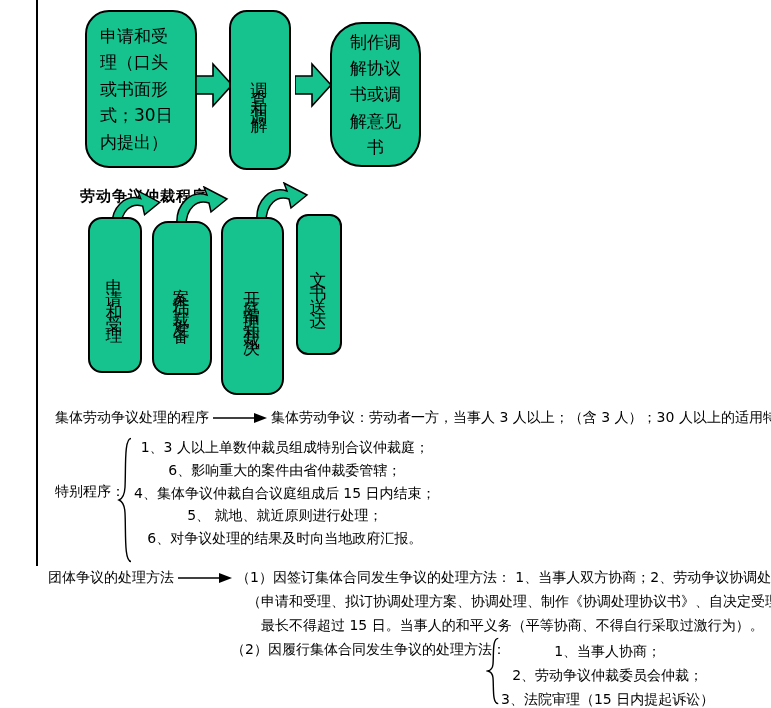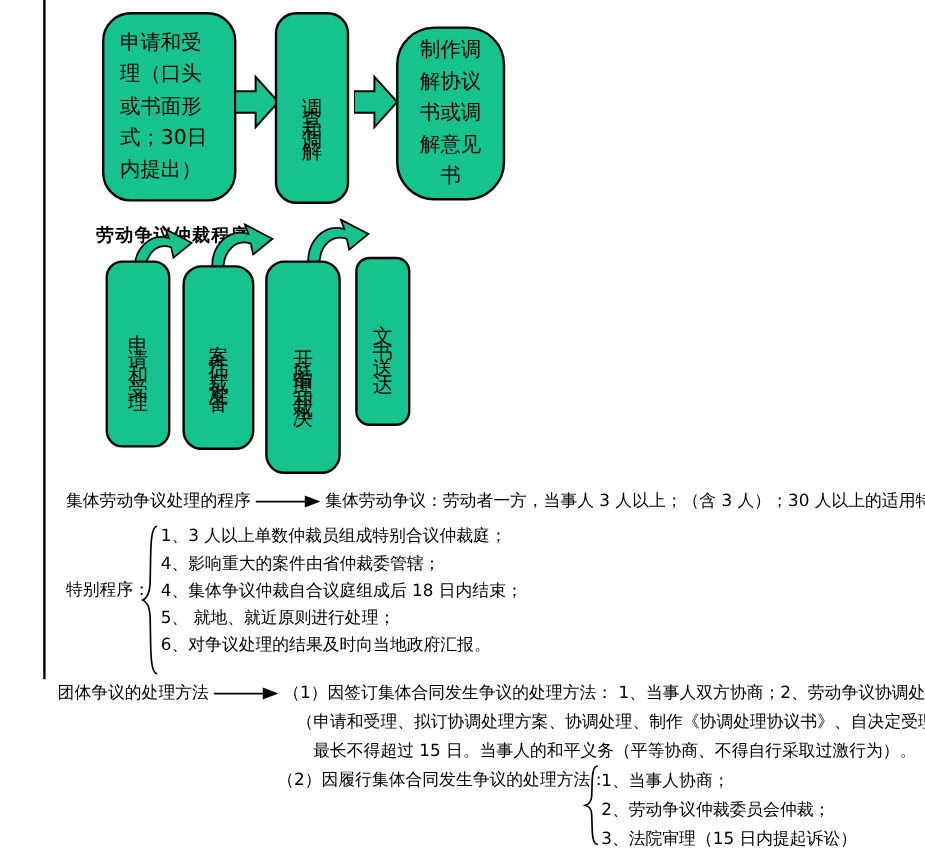--- a/index.html
+++ b/index.html
@@ -27,21 +27,21 @@
   .v4 { left:296px; top:214px; width:46px; height:141px; border-radius:12px; }
   .v1 .vtxt{letter-spacing:12px;} .v2 .vtxt{letter-spacing:8px;}
   .v3 .vtxt{letter-spacing:8px;}  .v4 .vtxt{letter-spacing:14px;}
   .absvg { position:absolute; }
 
   
   .flow2-label { position:absolute; left:80px; top:187px; font-size:15px; font-weight:bold; letter-spacing:1px; }
   .tline { position:absolute; font-size:14px; white-space:nowrap; display:flex; align-items:center; gap:4px; }
   .line-arrow { flex:0 0 auto; }
   .col { position:absolute; font-size:14px; white-space:nowrap; }
-  .col > div { height:22.8px; line-height:22.8px; }
+  .col > div { height:22.8px; line-height:22.8px;text-align:center; }
   .col2 > div { height:24px; line-height:24px; }
   .plain { position:absolute; font-size:14px; white-space:nowrap; }
 </style>
 </head>
 <body>
 
 <div class="screen">
   <div class="page-border"></div>
 
   <div class="shape b1">
@@ -93,22 +93,22 @@
     </svg>
     <span>集体劳动争议：劳动者一方，当事人 3 人以上；（含 3 人）；30 人以上的适用特别程序；</span>
   </div>
 
   <div class="plain" style="left:55px;top:483px">特别程序：</div>
   <svg class="absvg" style="left:117px;top:436px" width="16" height="128" viewBox="0 0 16 100" preserveAspectRatio="none">
     <path d="M14,2 C7,2 9,25 8,40 C7.5,47 5,49 2,50 C5,51 7.5,53 8,60 C9,75 7,98 14,98" fill="none" stroke="#000" stroke-width="1.4" vector-effect="non-scaling-stroke"></path>
   </svg>
   <div class="col" style="left:134px;top:436px">
     <div>1、3 人以上单数仲裁员组成特别合议仲裁庭；</div>
-    <div>4、影响重大的案件由省仲裁委管辖；</div>
-    <div>4、集体争议仲裁自合议庭组成后 18 日内结束；</div>
+    <div>6、影响重大的案件由省仲裁委管辖；</div>
+    <div>4、集体争议仲裁自合议庭组成后 15 日内结束；</div>
     <div>5、 就地、就近原则进行处理；</div>
     <div>6、对争议处理的结果及时向当地政府汇报。</div>
   </div>
 
   <div class="tline" style="left:48px;top:569px;width:723px;overflow:hidden">
     <span>团体争议的处理方法</span>
     <svg class="line-arrow" width="54" height="12" viewBox="0 0 54 12">
       <line x1="0" y1="6" x2="42" y2="6" stroke="#000" stroke-width="1.4"></line>
       <polygon points="41,1 54,6 41,11" fill="#000"></polygon>
     </svg>

